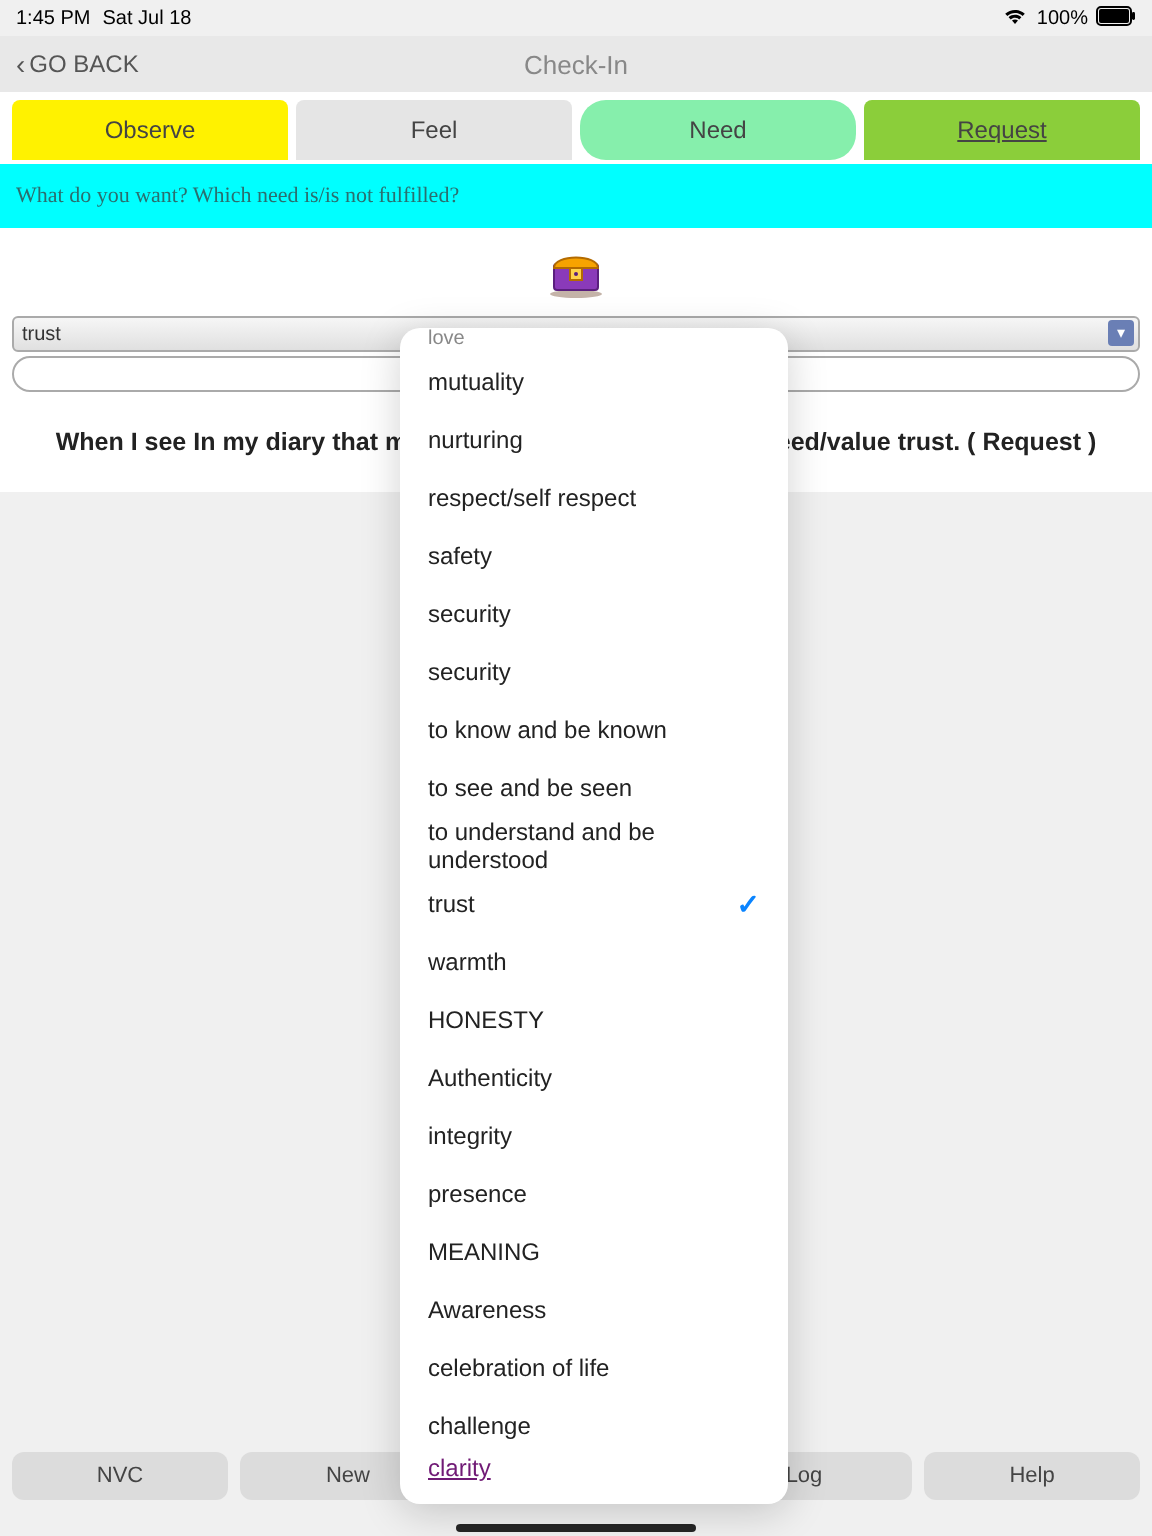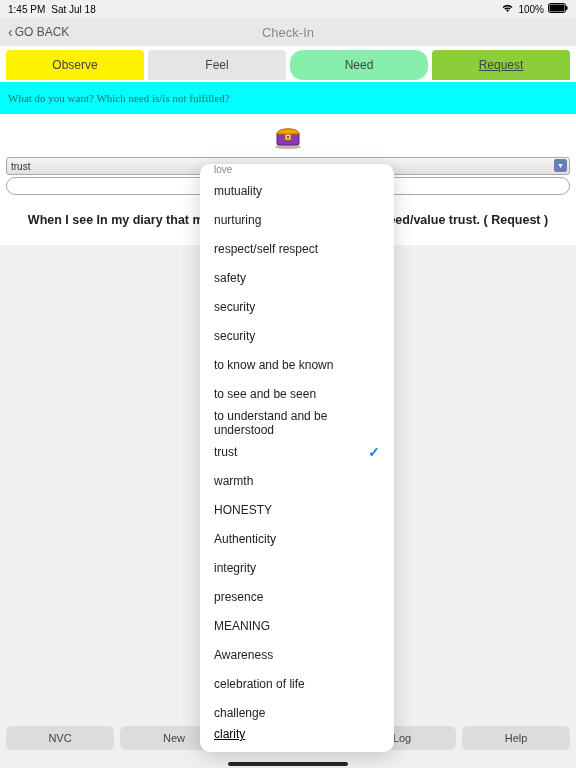--- a/index.html
+++ b/index.html
@@ -22,21 +22,21 @@
   .icon-wrap { text-align: center; padding: 3px 0 4px; }
   .chest-icon { display: inline-block; width: 34px; height: 28px; }
   .select-row { width: 100%; height: 18px; background: linear-gradient(#f6f6f6,#e0e0e0); border: 1px solid #aaa; border-radius: 3px; font-size: 10px; display: flex; align-items: center; padding: 0 4px; color: #333; position: relative; }
   .select-row .arrow { position: absolute; right: 2px; top: 1px; width: 13px; height: 13px; background: #6a7fb5; border-radius: 2px; display: flex; align-items: center; justify-content: center; color: #fff; font-size: 8px; }
   .text-input { margin-top: 2px; width: 100%; height: 18px; border: 1px solid #aaa; border-radius: 10px; background: #fff; }
   .sentence { text-align: center; padding: 18px 8px; font-size: 12.5px; font-weight: 600; color: #222; }
   .dropdown { position: absolute; left: 200px; top: 164px; width: 194px; height: 588px; background: #fff; border-radius: 10px; box-shadow: 0 4px 20px rgba(0,0,0,0.18); overflow: hidden; z-index: 50; }
   .dropdown-inner { height: 100%; overflow: hidden; }
   .dd-item { display: flex; align-items: center; justify-content: space-between; height: 29px; padding: 0 14px; font-size: 12px; color: #222; border-bottom: 0; cursor: pointer; }
   .dd-item.cut-top { height: 12px; align-items: flex-end; color: #888; padding-bottom: 1px; font-size: 10px; }
-  .dd-item.cut-bot { height: 14px; align-items: flex-start; color: #000000; text-decoration: underline; }
+  .dd-item.cut-bot { height: 14px; align-items: flex-start; color: #701a75; text-decoration: underline; }
   .dd-check { color: #0a84ff; font-size: 14px; font-weight: bold; }
   .bottom-bar { position: absolute; bottom: 14px; left: 0; right: 0; height: 32px; display: flex; gap: 6px; padding: 4px 6px; background: #f0f0f0; z-index: 10; }
   .bbtn { flex: 1; background: #dcdcdc; border-radius: 6px; display: flex; align-items: center; justify-content: center; font-size: 11px; color: #444; cursor: pointer; }
   .home-ind { position: absolute; bottom: 2px; left: 50%; transform: translateX(-50%); width: 120px; height: 4px; background: #000; border-radius: 2px; z-index: 60; opacity: .85; }
   .wifi-icon, .batt-icon { display: inline-block; }
 </style>
 </head>
 <body>
 
 <div class="status-bar">

